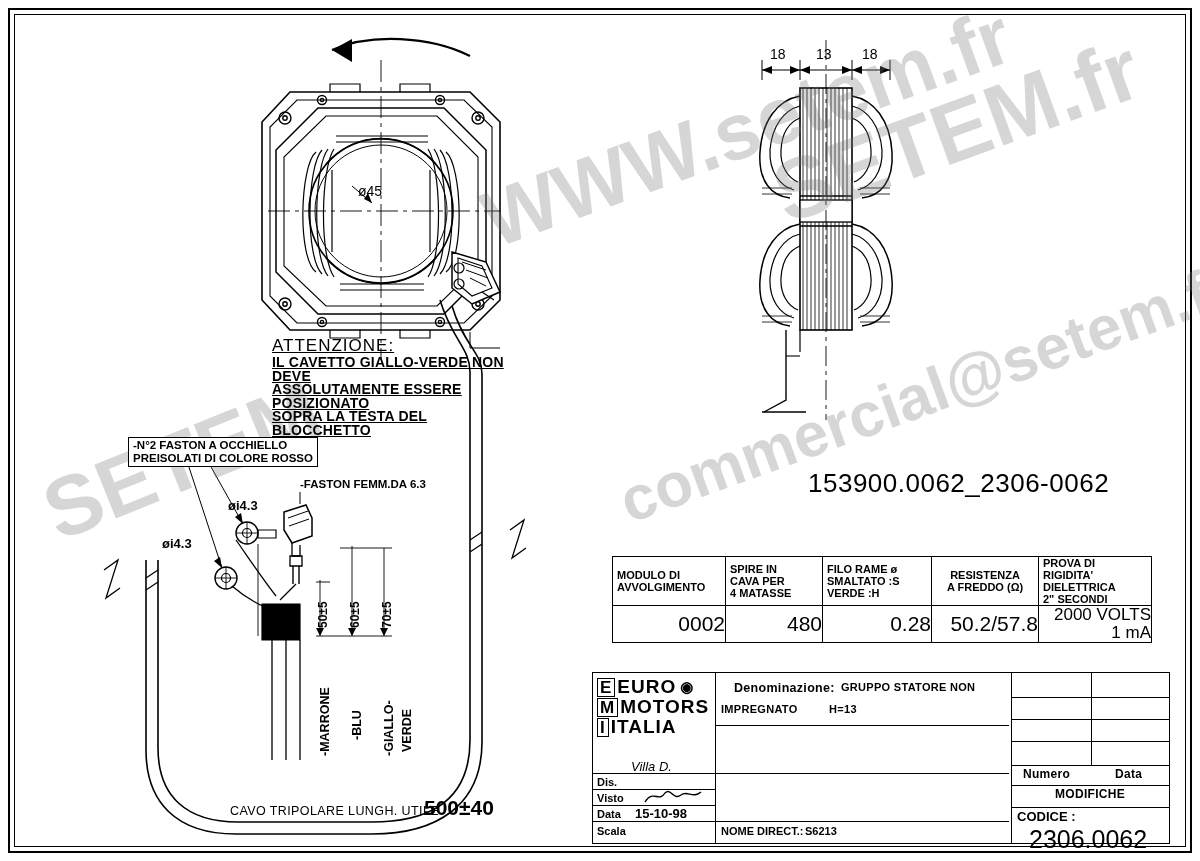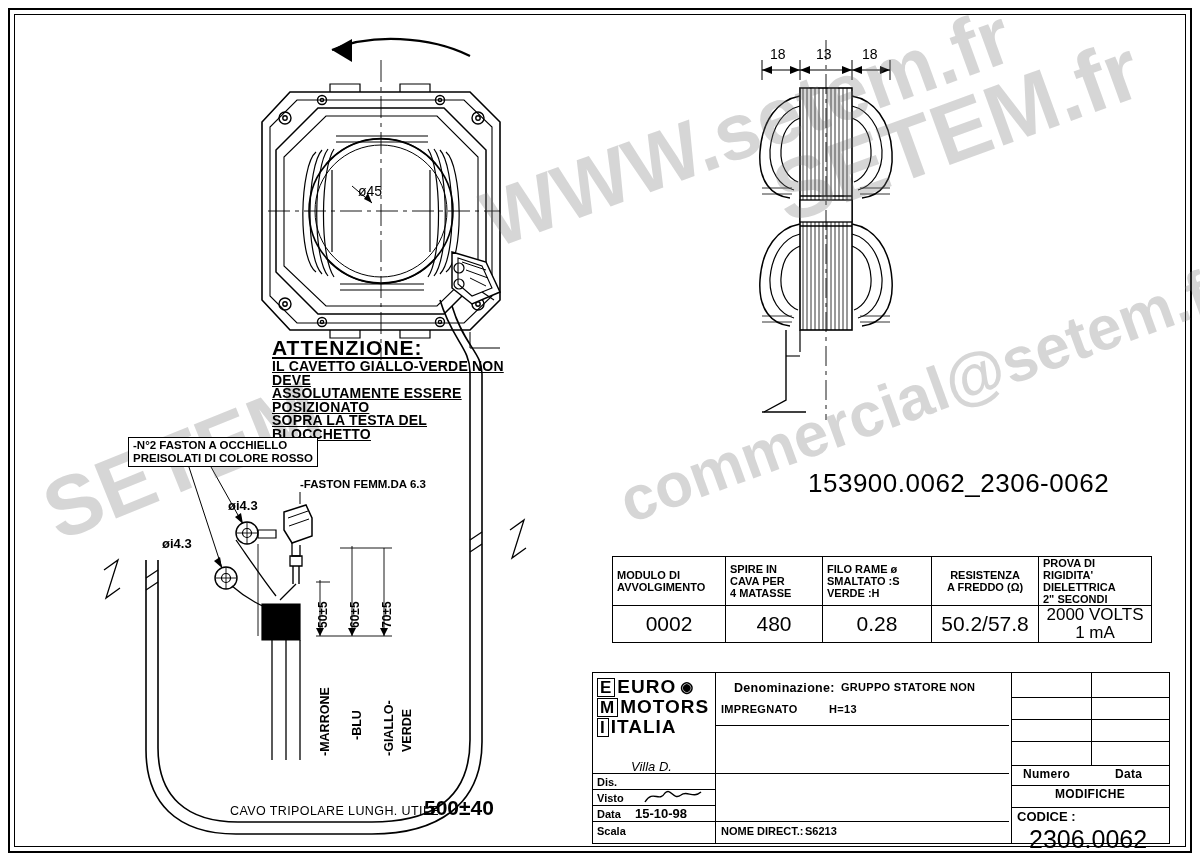--- a/index.html
+++ b/index.html
@@ -25,40 +25,40 @@
     font-family:"Liberation Sans",sans-serif;font-weight:bold;
     white-space:nowrap;pointer-events:none;
   }
   .wm1{left:30px;top:470px;font-size:84px;transform:rotate(-22deg);transform-origin:left top;}
   .wm2{left:470px;top:180px;font-size:80px;transform:rotate(-20deg);transform-origin:left top;}
   .wm3{left:760px;top:150px;font-size:86px;transform:rotate(-20deg);transform-origin:left top;}
   .wm4{left:610px;top:470px;font-size:62px;transform:rotate(-20deg);transform-origin:left top;}
 
   
   #attn{position:absolute;left:272px;top:336px;width:250px;}
-  #attn .h{font-size:21px;font-weight:bold;letter-spacing:1px;text-decoration:underline;}
+  #attn .h{font-size:17px;font-weight:normal;letter-spacing:1px;text-decoration:underline;}
   #attn .l{font-size:14px;font-weight:bold;letter-spacing:.2px;line-height:13.5px;}
   #attn .u{text-decoration:underline;}
 
   
   #faston{
     position:absolute;left:128px;top:437px;border:1.4px solid #000;background:#fff;
     padding:1px 4px 2px 4px;font-size:11.5px;font-weight:bold;line-height:12.5px;
   }
 
   
   #partno{position:absolute;left:808px;top:468px;font-size:26px;letter-spacing:.5px;}
 
   
   #wtable{position:absolute;left:612px;top:556px;border-collapse:collapse;background:#fff;}
   #wtable td{border:1.3px solid #000;text-align:center;vertical-align:middle;padding:0;}
   #wtable .hd{font-size:11px;font-weight:bold;line-height:12px;height:46px;}
   #wtable .hd div{padding:0 4px;}
   #wtable .hd.l div{text-align:left;}
-  #wtable .val{font-size:21px;height:36px;}
+  #wtable .val{font-size:21px;height:36px;text-align:right;}
   #wtable .val.small{font-size:17px;line-height:18px;}
   #c1{width:112px;} #c2{width:96px;} #c3{width:108px;} #c4{width:106px;} #c5{width:112px;}
 
   
   #title{position:absolute;left:592px;top:672px;width:578px;height:172px;border:1.6px solid #000;box-sizing:border-box;background:#fff;}
   #title .vline{position:absolute;top:0;bottom:0;width:0;border-left:1.5px solid #000;}
   #title .hline{position:absolute;left:0;right:0;height:0;border-top:1.3px solid #000;}
 
   .emlogo{position:absolute;left:4px;top:4px;width:116px;}
   .emrow{display:flex;align-items:center;font-weight:bold;font-size:19px;letter-spacing:1px;line-height:20px;}

